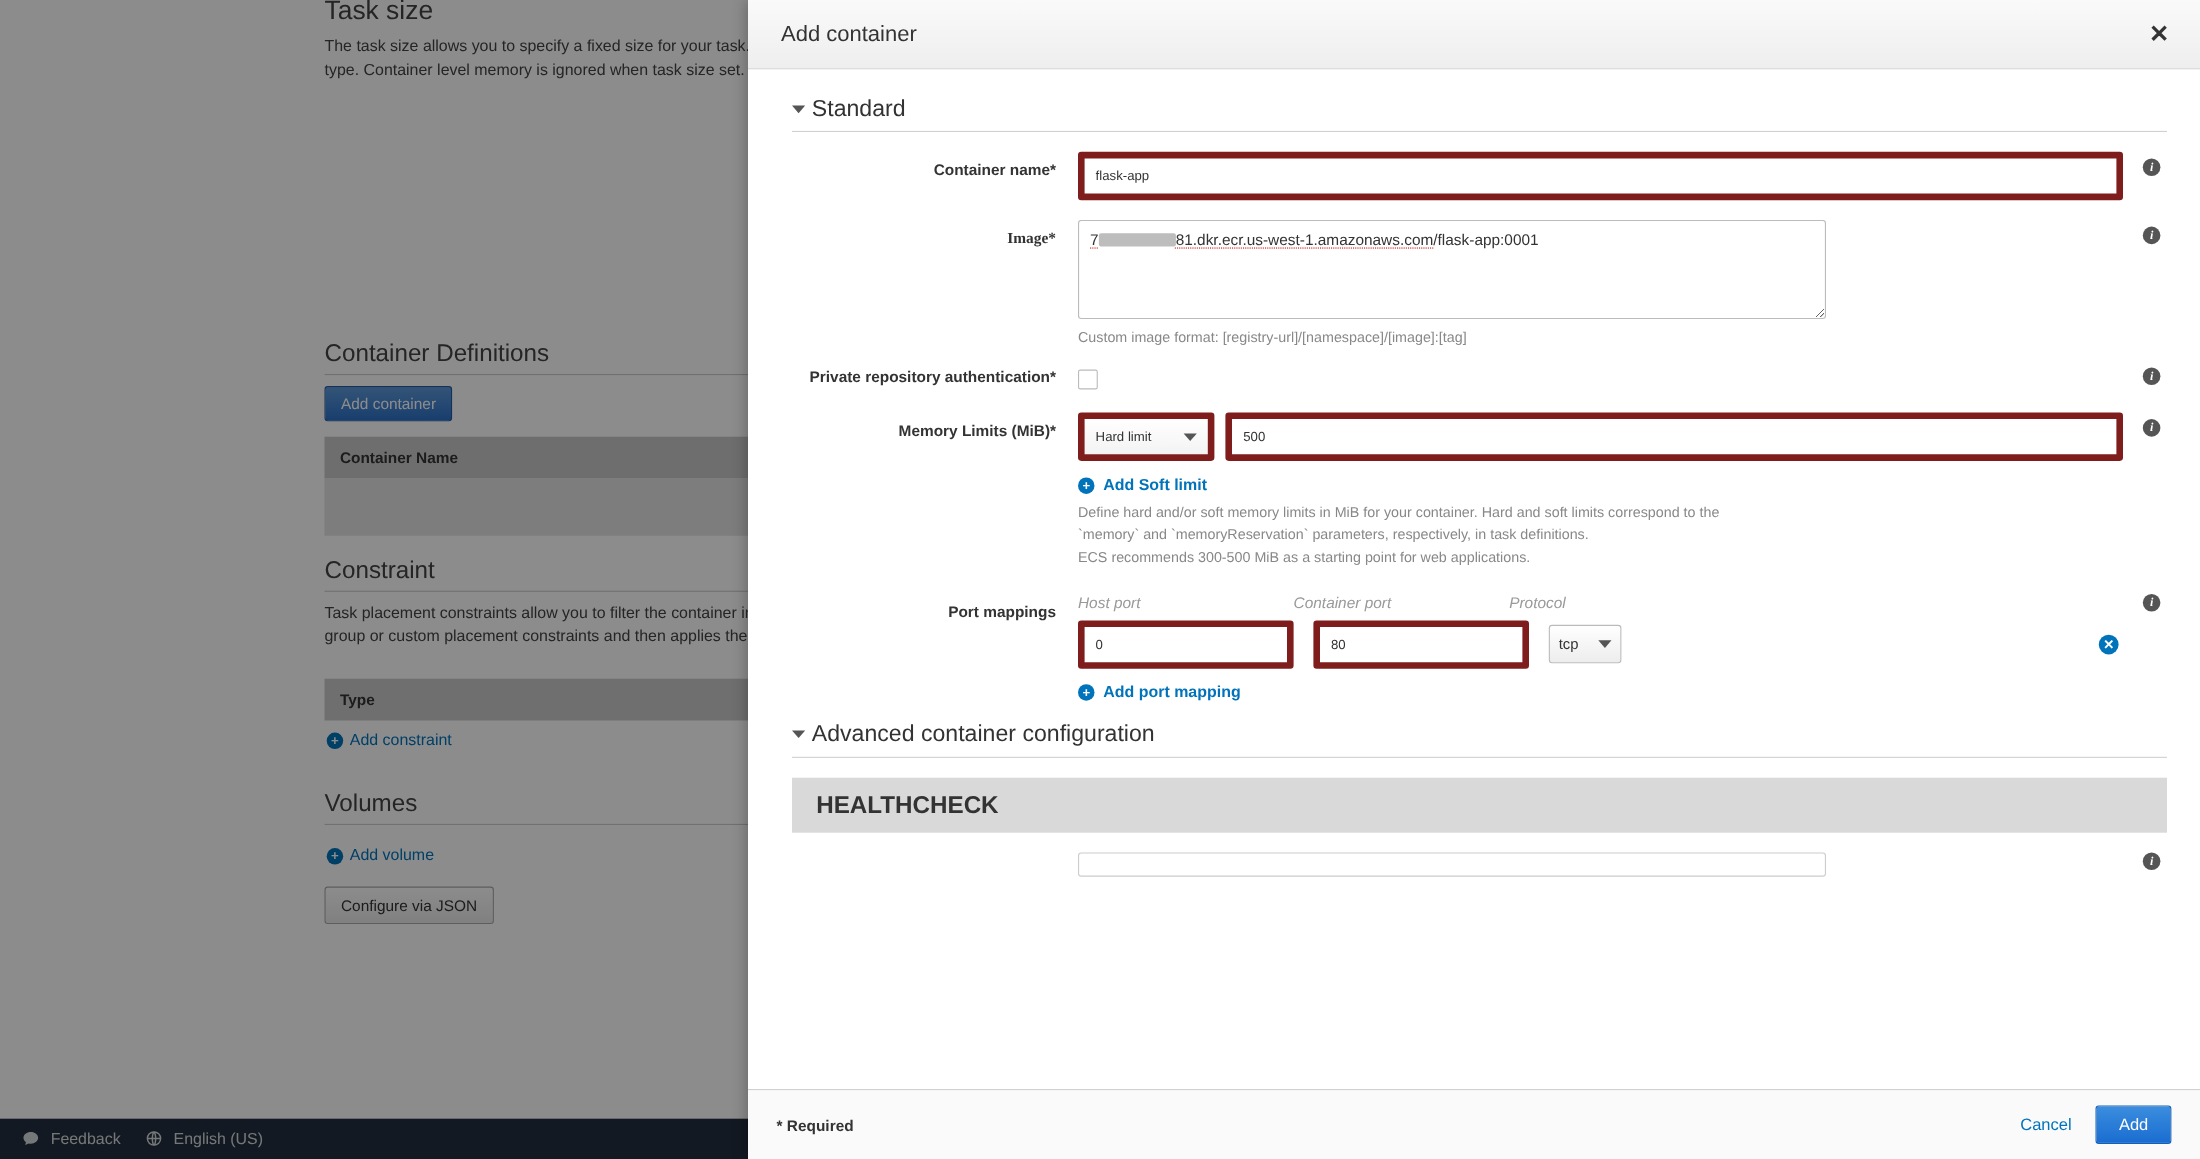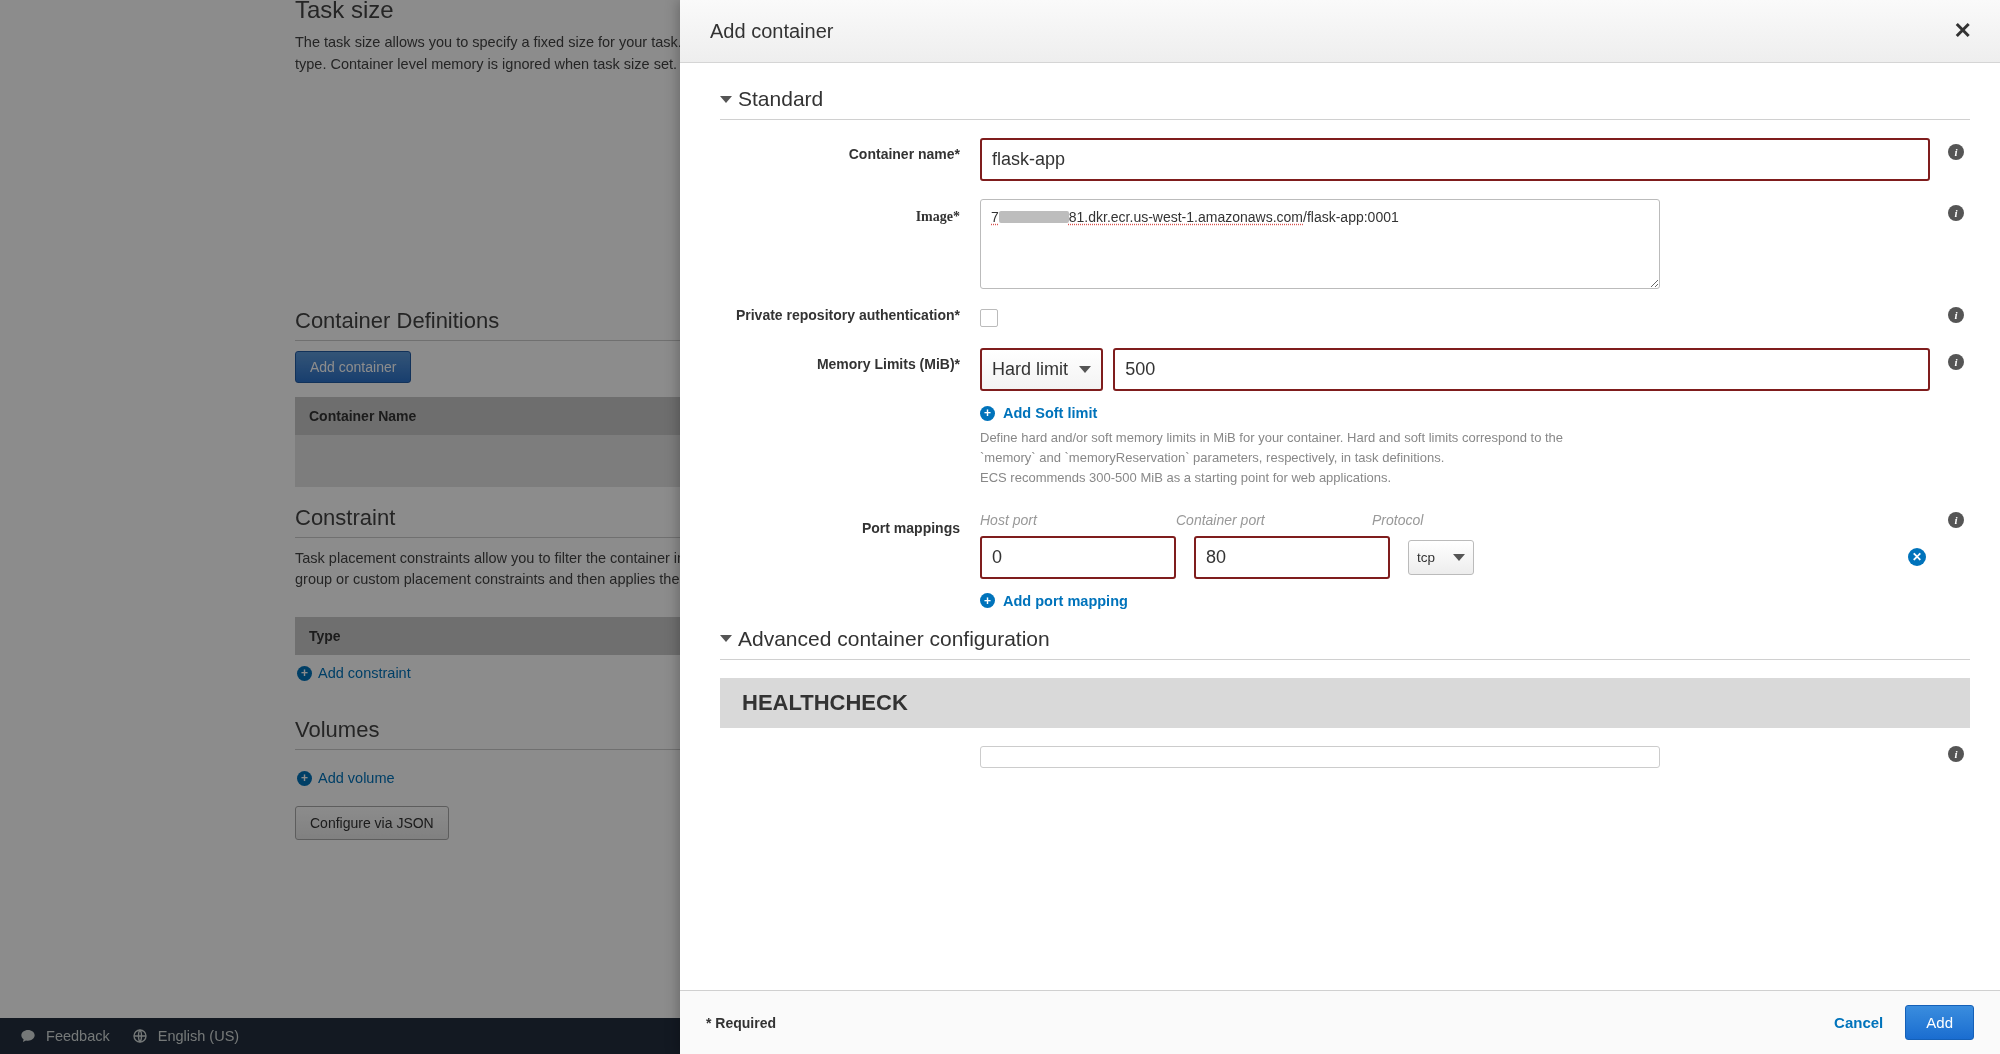--- a/index.html
+++ b/index.html
@@ -148,24 +148,24 @@
     border-radius: 50%;
     background: #555;
     color: #fff;
     font-size: 11px;
     font-weight: bold;
     display: flex; align-items: center; justify-content: center;
     font-style: italic;
     font-family: serif;
   }
   input[type="text"], textarea, .select-box, .num-input {
-    border: 2px solid #7f1d1d;
+    border: 6px solid #7f1d1d;
     border-radius: 3px;
     padding: 9px 10px;
-    font-size: 18px;
+    font-size: 12px;
     width: 100%;
     font-family: inherit;
     color: #333;
   }
   .image-ta { height: 90px; resize: both; }
   .hint { color: #888; font-size: 13px; margin-top: 8px; line-height: 1.4; }
   .checkbox {
     width: 18px; height: 18px; border: 1px solid #bbb; border-radius: 2px;
     background: #fff; display: inline-block; margin-top: 2px;
   }
@@ -214,21 +214,21 @@
   
   .modal-footer {
     border-top: 1px solid #d0d0d0;
     padding: 14px 26px;
     display: flex;
     align-items: center;
     background: #fafafa;
   }
   .req { font-weight: bold; font-size: 14px; }
   .footer-spacer { flex: 1; }
-  .cancel-link { color: #0073bb; font-size: 15px; font-weight: bold; margin-right: 22px; cursor: pointer; }
+  .cancel-link { color: #0073bb; font-size: 15px; font-weight: normal; margin-right: 22px; cursor: pointer; }
   .add-btn {
     background: linear-gradient(#3a8dde,#1a6dd0);
     border: 1px solid #1460b8;
     color: #fff;
     padding: 8px 20px;
     border-radius: 3px;
     font-size: 15px;
     font-weight: 500;
     cursor: pointer;
   }
@@ -308,20 +308,21 @@
         <span class="info-i">i</span>
       </div>
     </div>
 
     <div class="form-row">
       <div class="form-label" style="padding-top:10px;font-family:Liberation Serif, serif;">Image*</div>
       <div class="form-field">
         <div class="image-ta" style="border:1px solid #bbb;border-radius:3px;padding:9px 10px;width:680px;resize:both;overflow:auto;white-space:nowrap;background:#fff;">
           <span style="text-decoration: underline dotted #d9534f; text-underline-offset:2px;"><span>7</span><span class="redacted"></span><span>81.dkr.ecr.us-west-1.amazonaws.com</span></span><span>/flask-app:0001</span>
         </div>
+        <div class="hint">Custom image format: [registry-url]/[namespace]/[image]:[tag]</div>
         <span class="info-i">i</span>
       </div>
     </div>
 
     <div class="form-row">
       <div class="form-label" style="padding-top:0;">Private repository authentication*</div>
       <div class="form-field">
         <span class="checkbox"></span>
         <span class="info-i" style="top:0;">i</span>
       </div>

